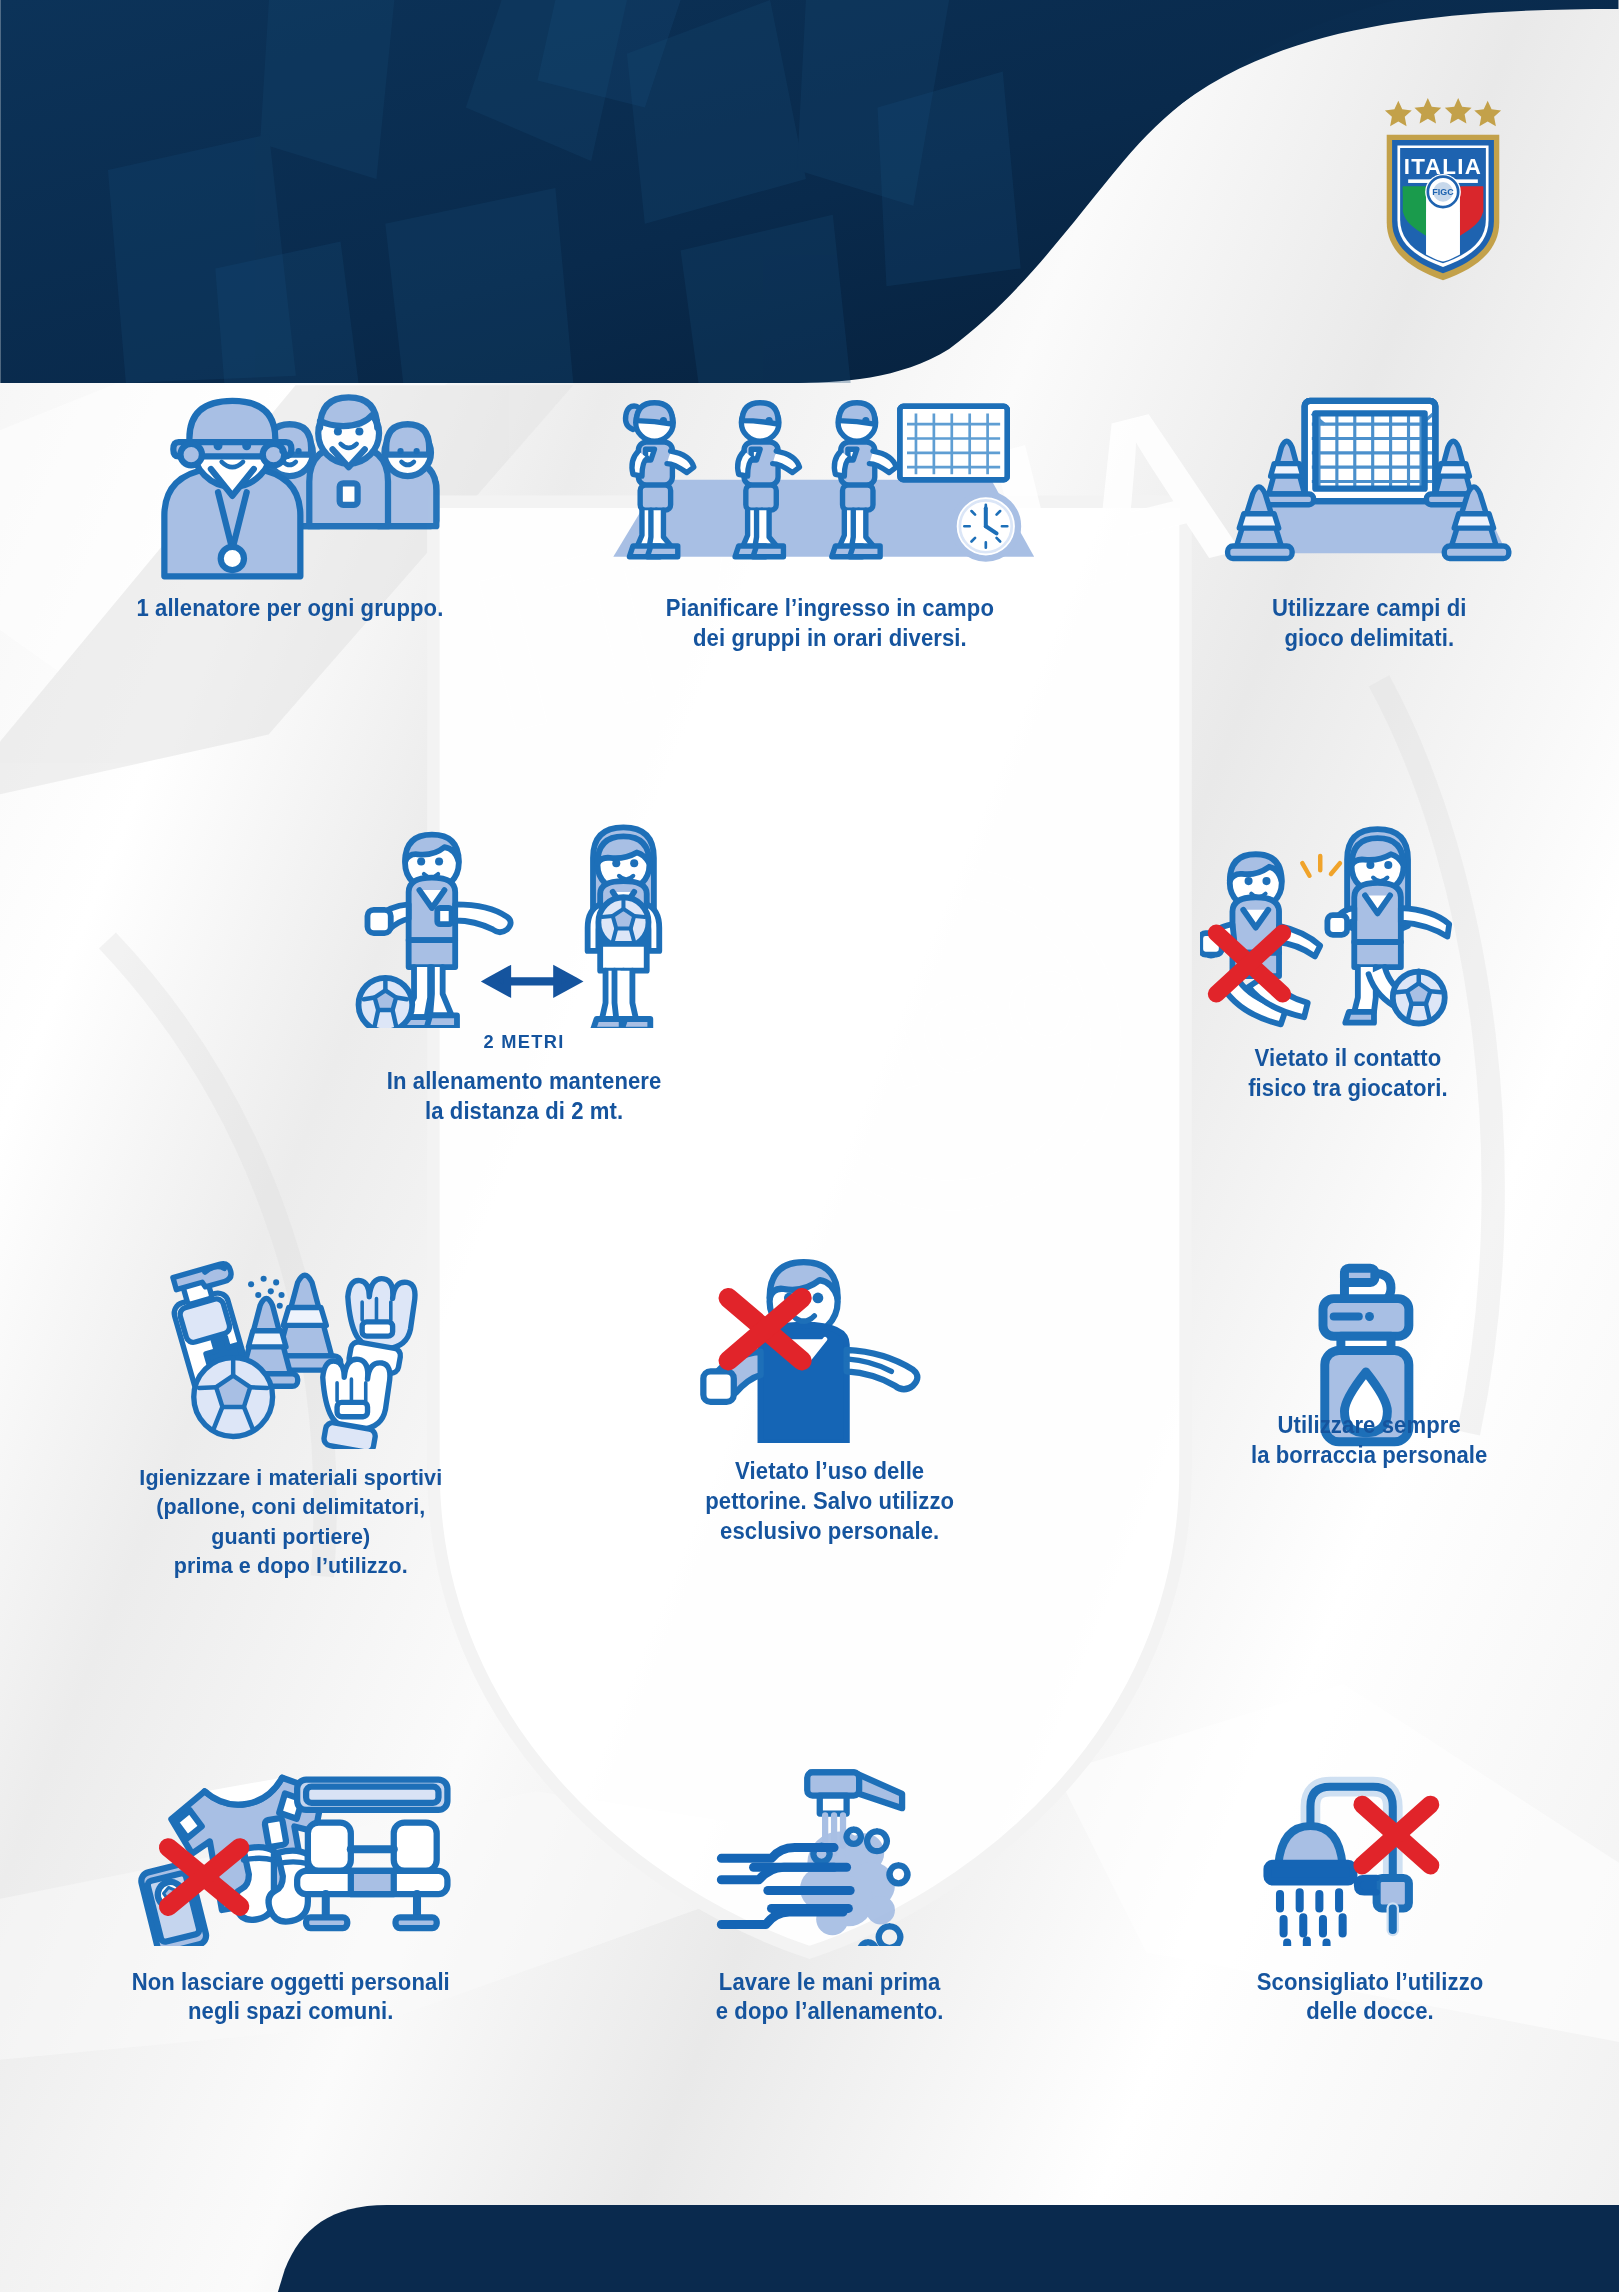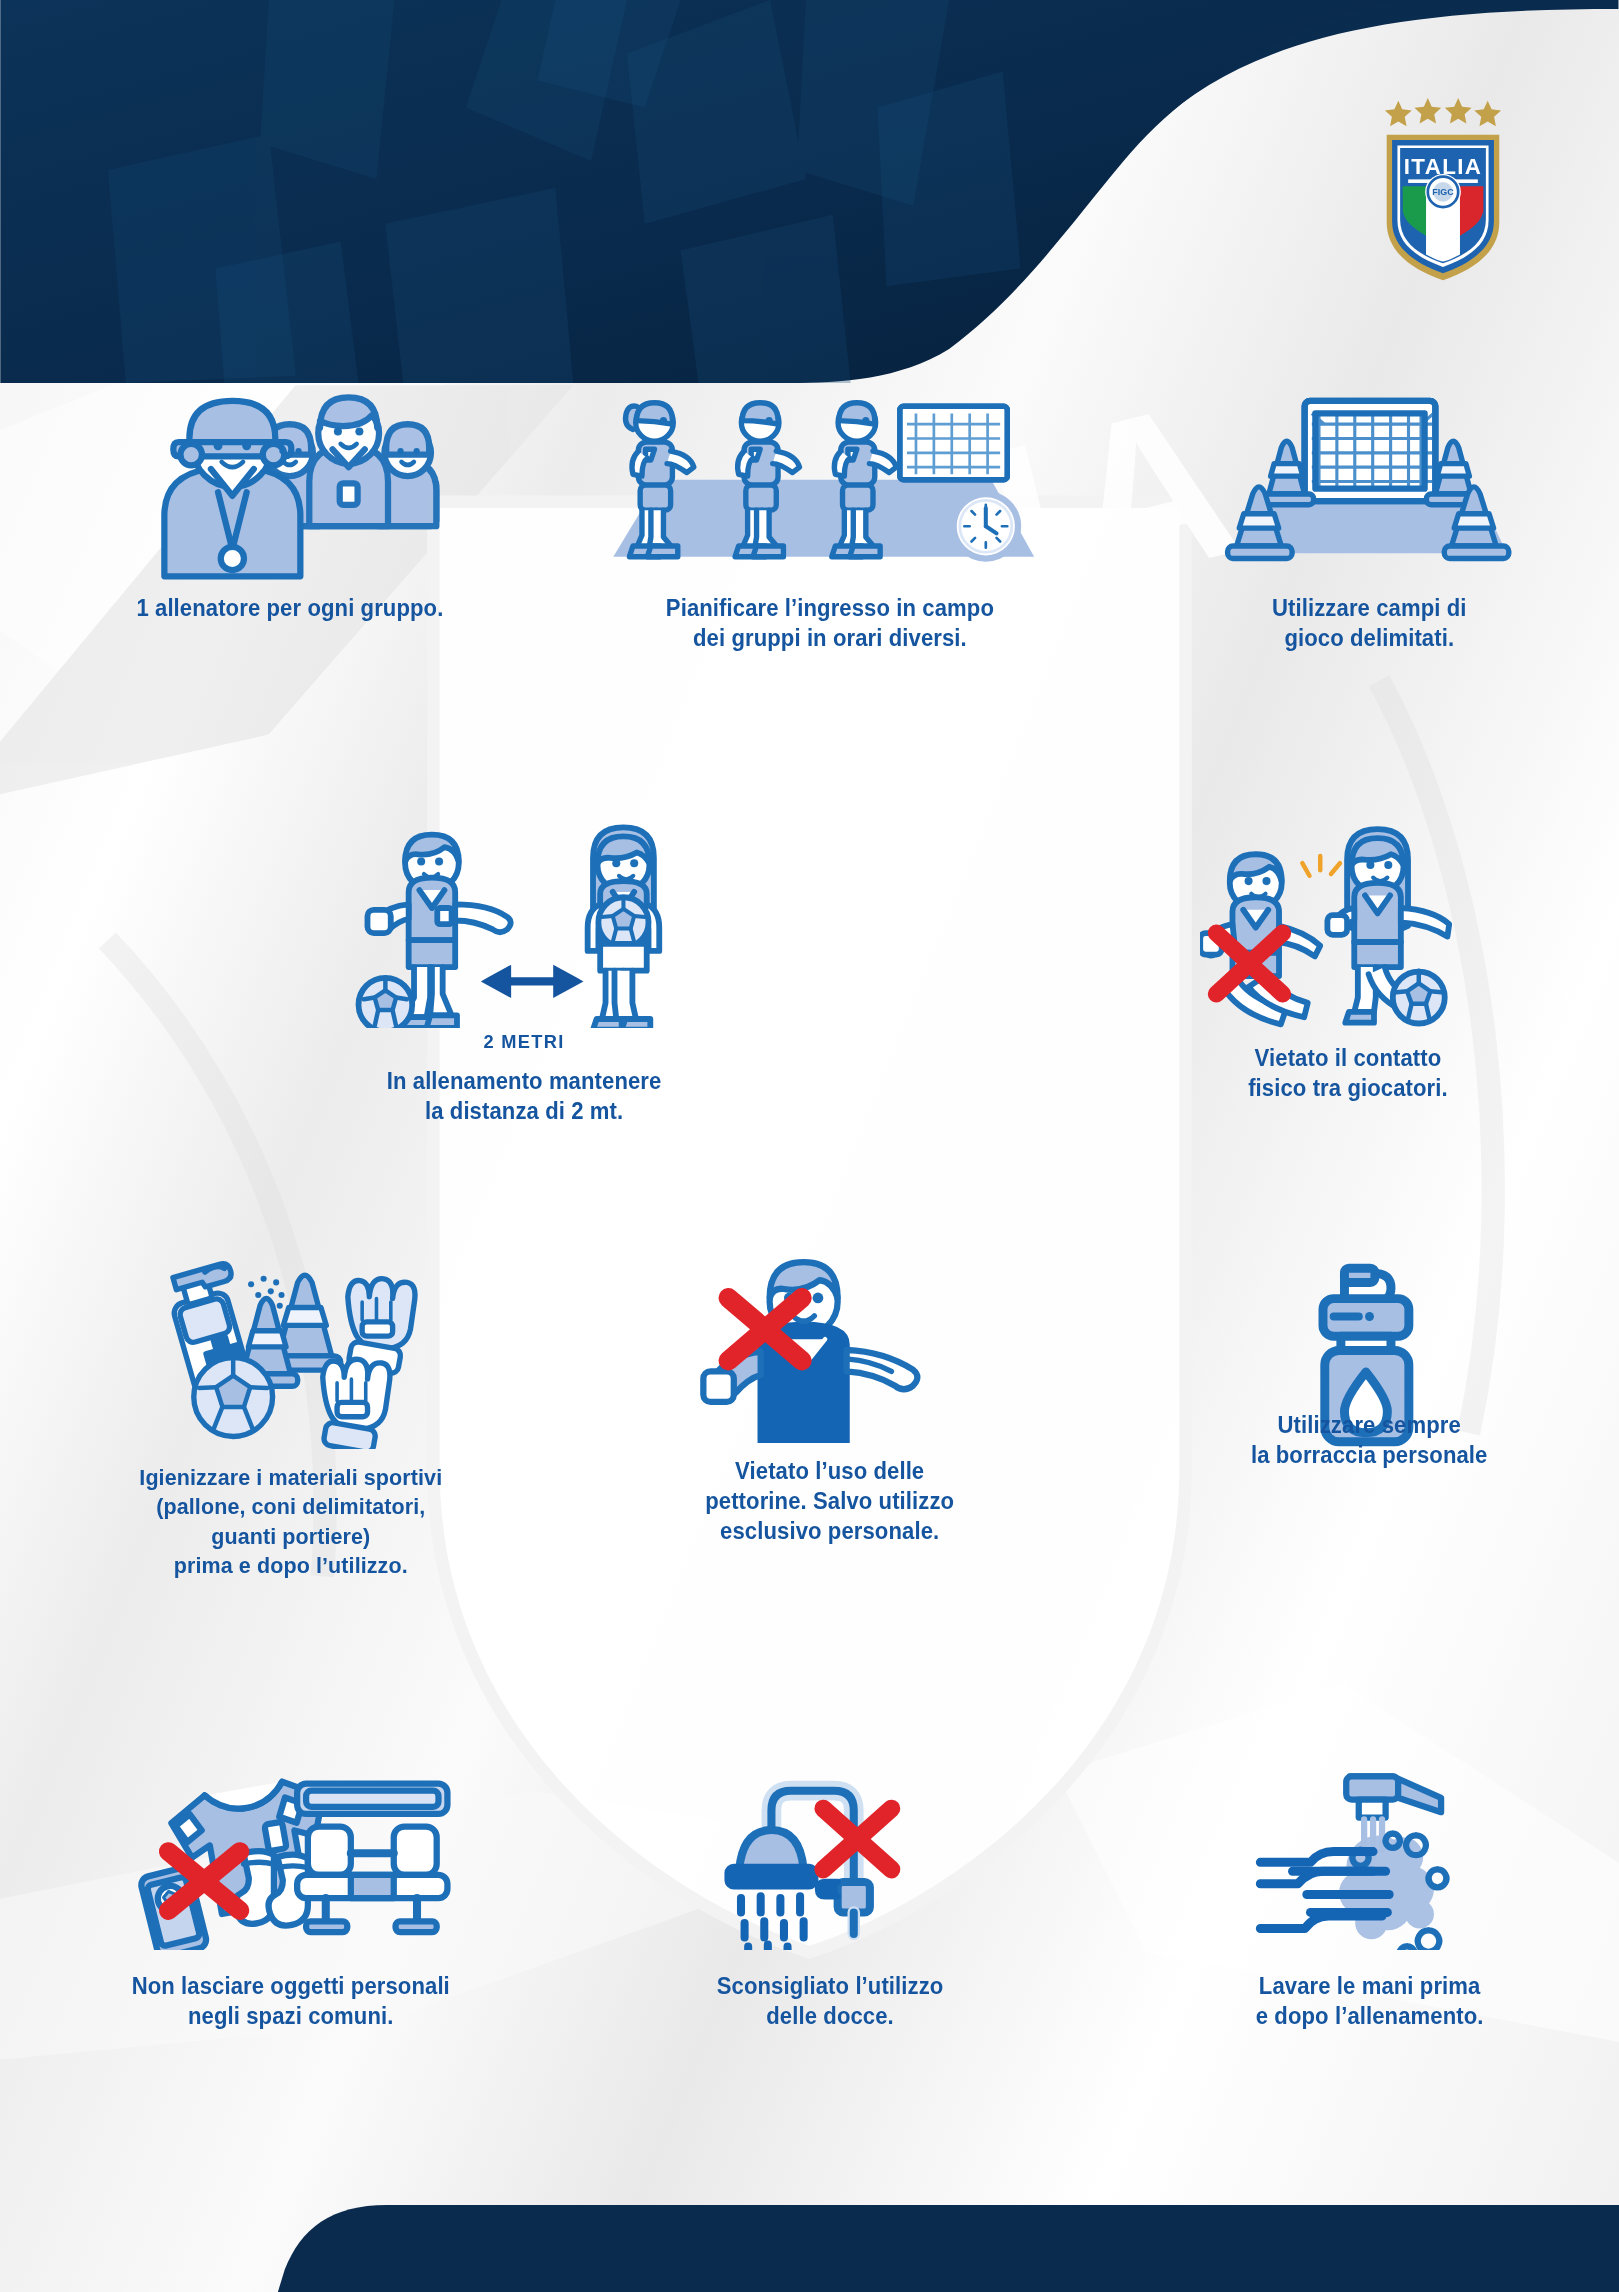--- a/index.html
+++ b/index.html
@@ -651,21 +651,21 @@
           </g>
         </svg>
       </div>
       <div class="caption" style="margin-top:-38px;">
         <div>Utilizzare sempre</div>
         <div>la borraccia personale</div>
       </div>
     </div>
   </div>
 
-  <div class="row" style="top:1384px; height:269px;align-items:center;">
+  <div class="row" style="top:1384px; height:269px;">
 
     <div class="cell">
       <div class="art">
         <svg width="322" height="179" viewBox="0 0 360 200">
           <g stroke="#1d6fb8" stroke-width="7" stroke-linejoin="round" stroke-linecap="round">
 
             <g transform="rotate(-10 120 90)">
               <path d="M54,46 L96,22 q18,22 44,22 q26,0 44,-22 l42,24 l-16,42 l-22,-10 v78 h-96 v-78 l-22,10 Z" fill="#a8bfe4"></path>
               <path d="M96,22 q18,22 44,22 q26,0 44,-22" fill="#ffffff"></path>
               <path d="M58,50 l18,-10 l10,20 l-18,10 Z" fill="#ffffff"></path>
@@ -709,55 +709,20 @@
 
           <g stroke="#e1242a" stroke-width="21" stroke-linecap="round">
             <path d="M44,90 L124,156"></path>
             <path d="M124,90 L44,156"></path>
           </g>
         </svg>
       </div>
       <div class="caption" style="margin-top:21.5px;">
         <div>Non lasciare oggetti personali</div>
         <div>negli spazi comuni.</div>
-      </div>
-    </div>
-
-    <div class="cell">
-      <div class="art">
-        <svg width="233" height="179" viewBox="0 0 260 200">
-          <g stroke="#1d6fb8" stroke-width="9" fill="none" stroke-linejoin="round" stroke-linecap="round">
-
-            <path d="M64,68 V44 q0,-22 22,-22 h48 q22,0 22,22 V140" stroke="#cfe0f2" stroke-width="22"></path>
-            <path d="M64,68 V44 q0,-22 22,-22 h48 q22,0 22,22 V140"></path>
-
-            <path d="M28,110 q4,-44 36,-44 q32,0 36,44 Z" fill="#a8bfe4"></path>
-            <rect x="16" y="108" width="96" height="20" rx="6" fill="#1565b5" stroke="#1565b5"></rect>
-
-            <rect x="138" y="124" width="36" height="34" rx="6" fill="#a8bfe4"></rect>
-            <path d="M138,140 h-14 q-8,0 -8,-8 q0,-8 8,-8 h14" fill="#1565b5" stroke="#1565b5" stroke-width="7"></path>
-            <path d="M156,158 v24" stroke="#cfe0f2" stroke-width="14"></path>
-            <path d="M156,158 v24"></path>
-          </g>
-
-          <g stroke="#1565b5" stroke-width="9" stroke-linecap="round">
-            <path d="M30,142 v16 M52,140 v18 M74,142 v16 M96,140 v18"></path>
-            <path d="M34,170 v16 M56,168 v18 M78,170 v16 M100,168 v18"></path>
-            <path d="M38,196 v12 M60,194 v14 M82,196 v12"></path>
-          </g>
-
-          <g stroke="#e1242a" stroke-width="20" stroke-linecap="round">
-            <path d="M122,42 L198,110"></path>
-            <path d="M198,42 L122,110"></path>
-          </g>
-        </svg>
-      </div>
-      <div class="caption" style="margin-top:21.5px;">
-        <div>Sconsigliato l’utilizzo</div>
-        <div>delle docce.</div>
       </div>
     </div>
 
     <div class="cell">
       <div class="art">
         <svg width="233" height="179" viewBox="0 0 260 200">
 
           <g stroke="#1d6fb8" stroke-width="7" stroke-linejoin="round" stroke-linecap="round">
             <path d="M108,6 h48 l54,24 v16 l-54,-18 h-48 Z" fill="#a8bfe4"></path>
             <rect x="104" y="6" width="58" height="26" rx="6" fill="#a8bfe4"></rect>
@@ -795,20 +760,55 @@
             <path d="M64,158 h86"></path>
             <path d="M8,176 h50 q10,-14 26,-14 h60"></path>
           </g>
         </svg>
       </div>
       <div class="caption" style="margin-top:21.5px;">
         <div>Lavare le mani prima</div>
         <div>e dopo l’allenamento.</div>
       </div>
     </div>
+
+    <div class="cell">
+      <div class="art">
+        <svg width="233" height="179" viewBox="0 0 260 200">
+          <g stroke="#1d6fb8" stroke-width="9" fill="none" stroke-linejoin="round" stroke-linecap="round">
+
+            <path d="M64,68 V44 q0,-22 22,-22 h48 q22,0 22,22 V140" stroke="#cfe0f2" stroke-width="22"></path>
+            <path d="M64,68 V44 q0,-22 22,-22 h48 q22,0 22,22 V140"></path>
+
+            <path d="M28,110 q4,-44 36,-44 q32,0 36,44 Z" fill="#a8bfe4"></path>
+            <rect x="16" y="108" width="96" height="20" rx="6" fill="#1565b5" stroke="#1565b5"></rect>
+
+            <rect x="138" y="124" width="36" height="34" rx="6" fill="#a8bfe4"></rect>
+            <path d="M138,140 h-14 q-8,0 -8,-8 q0,-8 8,-8 h14" fill="#1565b5" stroke="#1565b5" stroke-width="7"></path>
+            <path d="M156,158 v24" stroke="#cfe0f2" stroke-width="14"></path>
+            <path d="M156,158 v24"></path>
+          </g>
+
+          <g stroke="#1565b5" stroke-width="9" stroke-linecap="round">
+            <path d="M30,142 v16 M52,140 v18 M74,142 v16 M96,140 v18"></path>
+            <path d="M34,170 v16 M56,168 v18 M78,170 v16 M100,168 v18"></path>
+            <path d="M38,196 v12 M60,194 v14 M82,196 v12"></path>
+          </g>
+
+          <g stroke="#e1242a" stroke-width="20" stroke-linecap="round">
+            <path d="M122,42 L198,110"></path>
+            <path d="M198,42 L122,110"></path>
+          </g>
+        </svg>
+      </div>
+      <div class="caption" style="margin-top:21.5px;">
+        <div>Sconsigliato l’utilizzo</div>
+        <div>delle docce.</div>
+      </div>
+    </div>
   </div>
 </div>
 
 <div id="footer">
   <svg width="1619" height="88" viewBox="0 0 1808 98">
     <path d="M1808,0 H432 C370,0 336,26 318,72 L310,98 H1808 Z" fill="#0a2a4e"></path>
   </svg>
 </div>
 
 

